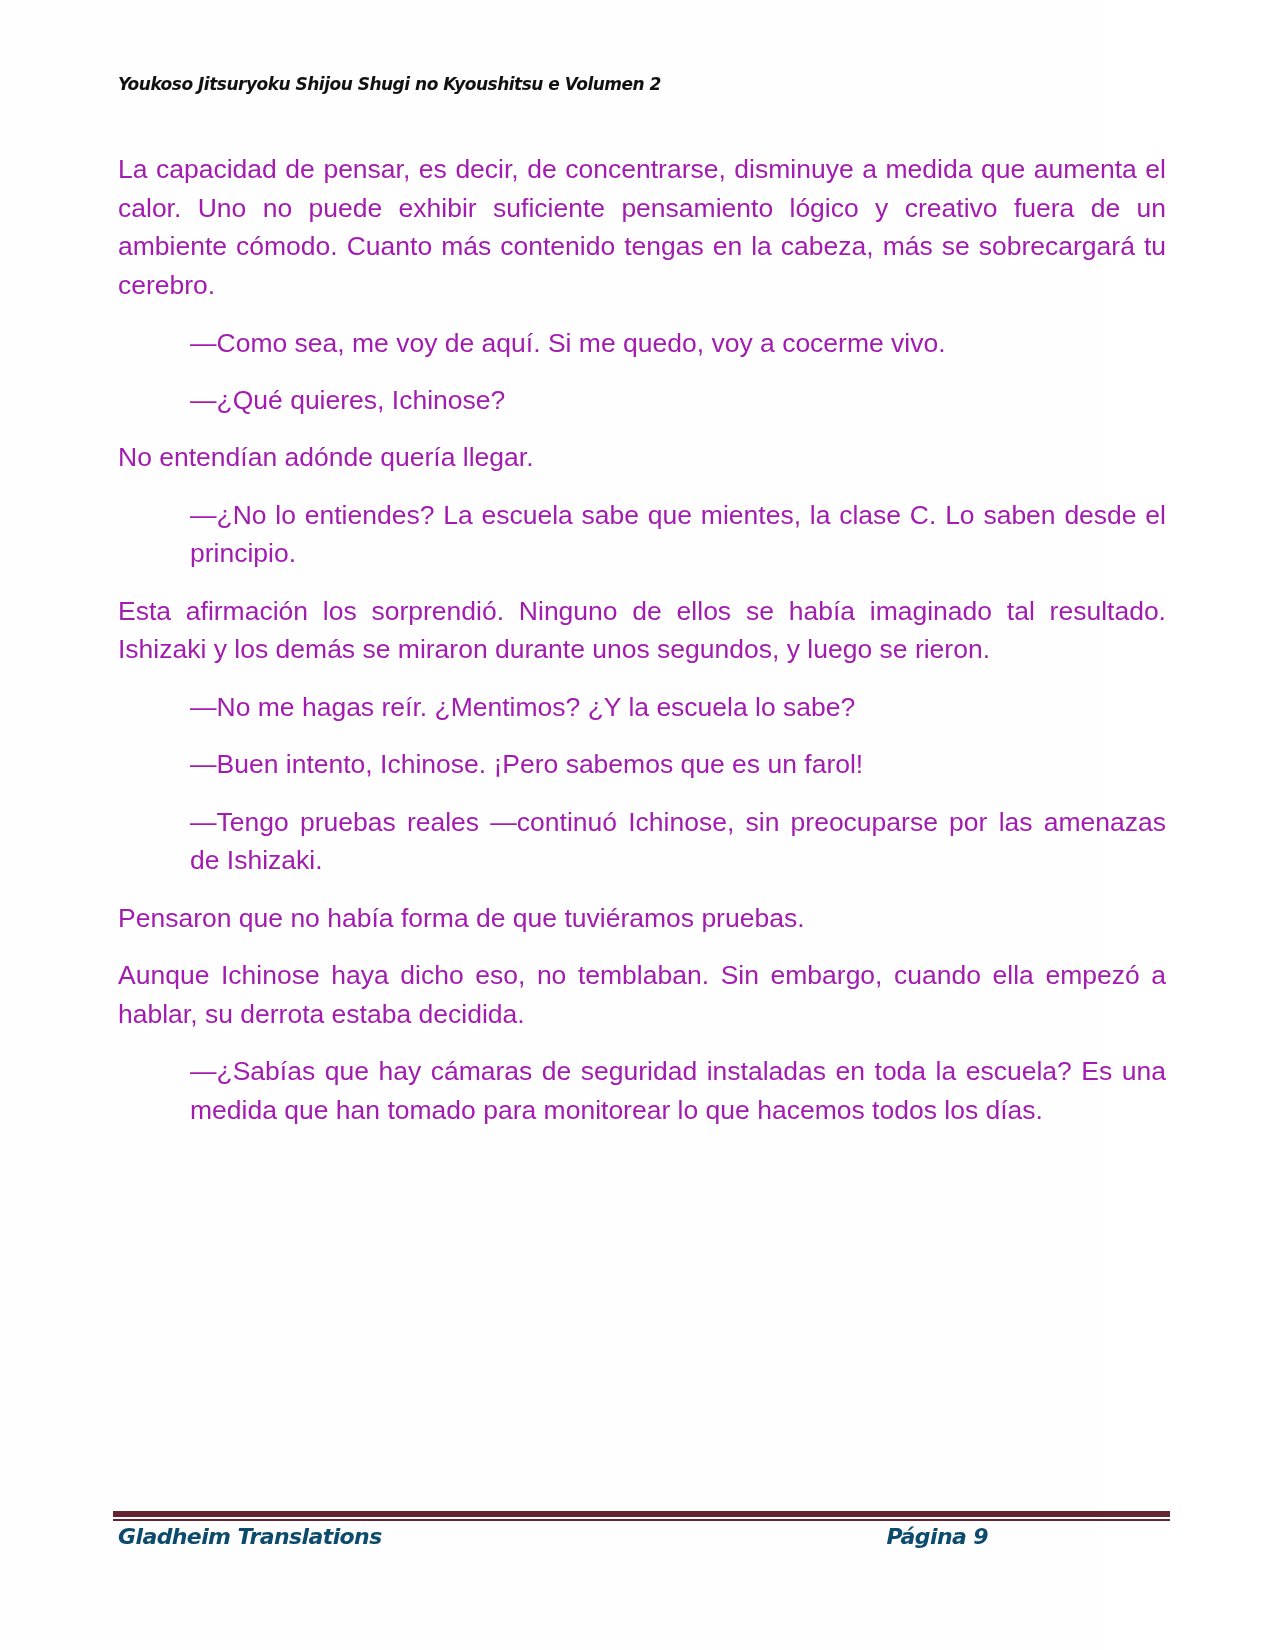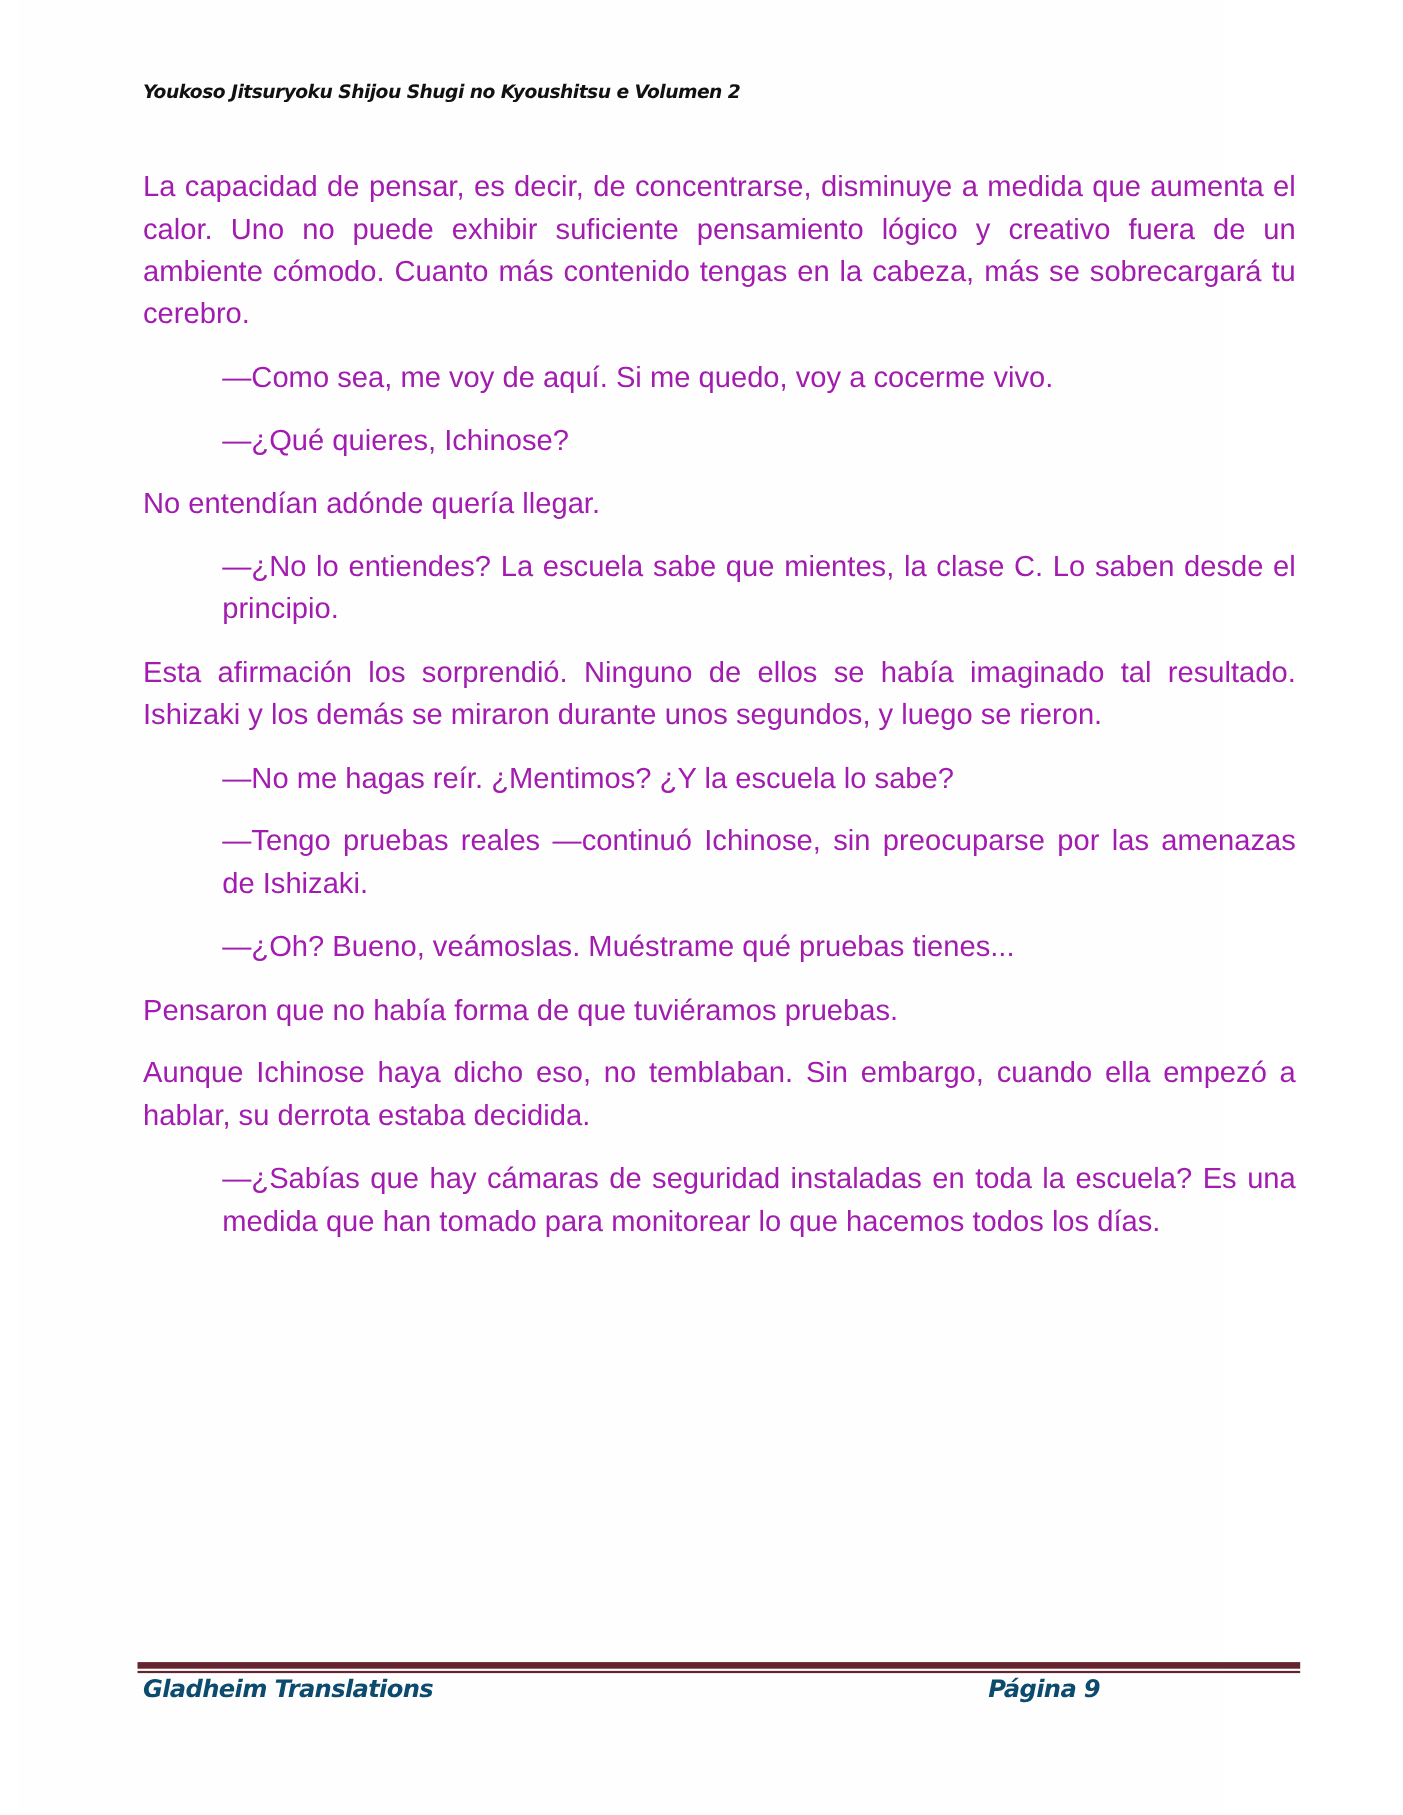--- a/index.html
+++ b/index.html
@@ -1,17 +1,17 @@
 <!DOCTYPE html>
 <html><head>
 <meta charset="utf-8">
 <style>
   html, body { margin: 0; padding: 0; background: #ffffff; }
   body { width: 1275px; height: 1650px; position: relative; overflow: hidden; }
-  .page { position: absolute; left: 16px; top: 0; width: 1096px; height: 1650px; background: #fefefe; }
+  .page { position: absolute; left: 4px; top: 0; width: 1096px; height: 1650px; background: #fefefe; }
   .running-header {
     position: absolute; left: 114px; top: 74px;
     font-family: "DejaVu Sans", sans-serif; font-weight: bold; font-style: italic;
     font-size: 17px; color: #111; letter-spacing: -0.5px;
   }
   .body-text {
     position: absolute; left: 114px; top: 150px; width: 1048px;
     font-family: "Liberation Sans", sans-serif; font-size: 26.5px; line-height: 38.7px;
     color: #a21caf; text-align: justify;
   }
@@ -38,22 +38,22 @@
   <div class="running-header">Youkoso Jitsuryoku Shijou Shugi no Kyoushitsu e Volumen 2</div>
 
   <div class="body-text">
     <p class="para">La capacidad de pensar, es decir, de concentrarse, disminuye a medida que aumenta el calor. Uno no puede exhibir suficiente pensamiento lógico y creativo fuera de un ambiente cómodo. Cuanto más contenido tengas en la cabeza, más se sobrecargará tu cerebro.</p>
     <p class="para dialog">—Como sea, me voy de aquí. Si me quedo, voy a cocerme vivo.</p>
     <p class="para dialog">—¿Qué quieres, Ichinose?</p>
     <p class="para">No entendían adónde quería llegar.</p>
     <p class="para dialog">—¿No lo entiendes? La escuela sabe que mientes, la clase C. Lo saben desde el principio.</p>
     <p class="para">Esta afirmación los sorprendió. Ninguno de ellos se había imaginado tal resultado. Ishizaki y los demás se miraron durante unos segundos, y luego se rieron.</p>
     <p class="para dialog">—No me hagas reír. ¿Mentimos? ¿Y la escuela lo sabe?</p>
+    <p class="para dialog">—Buen intento, Ichinose. ¡Pero sabemos que es un farol!</p>
     <p class="para dialog">—Tengo pruebas reales —continuó Ichinose, sin preocuparse por las amenazas de Ishizaki.</p>
-    <p class="para dialog">—¿Oh? Bueno, veámoslas. Muéstrame qué pruebas tienes...</p>
     <p class="para">Pensaron que no había forma de que tuviéramos pruebas.</p>
     <p class="para">Aunque Ichinose haya dicho eso, no temblaban. Sin embargo, cuando ella empezó a hablar, su derrota estaba decidida.</p>
     <p class="para dialog">—¿Sabías que hay cámaras de seguridad instaladas en toda la escuela? Es una medida que han tomado para monitorear lo que hacemos todos los días.</p>
   </div>
 
   <div class="rule"></div>
   <div class="rule-thin"></div>
   <div class="footer-left">Gladheim Translations</div>
   <div class="footer-right">Página 9</div>
 </div>

